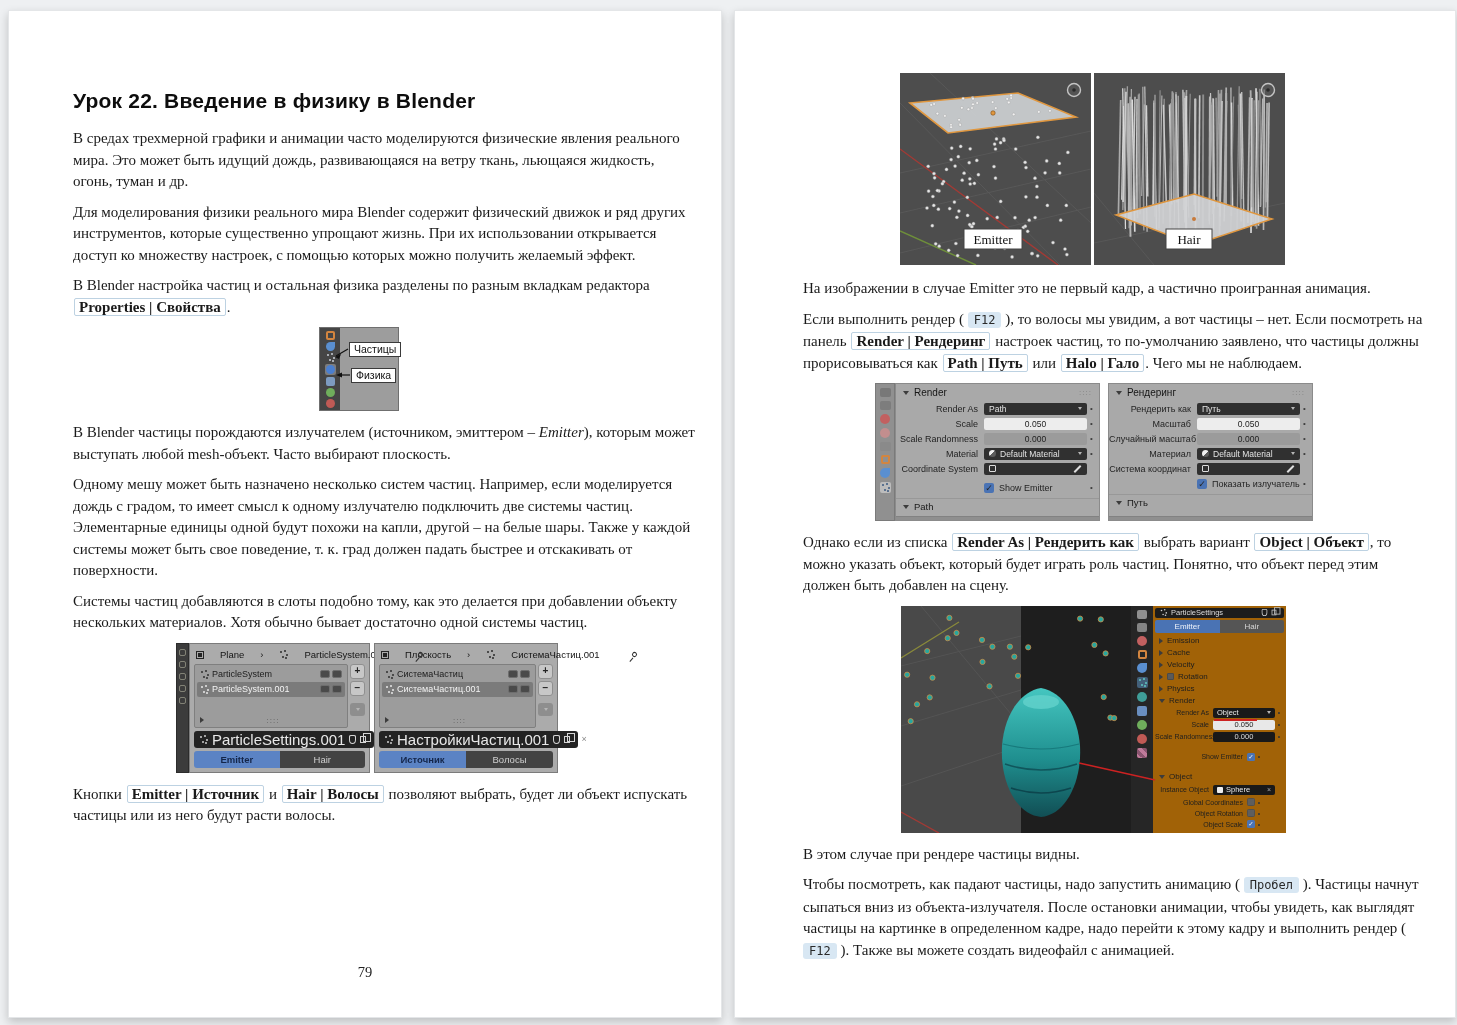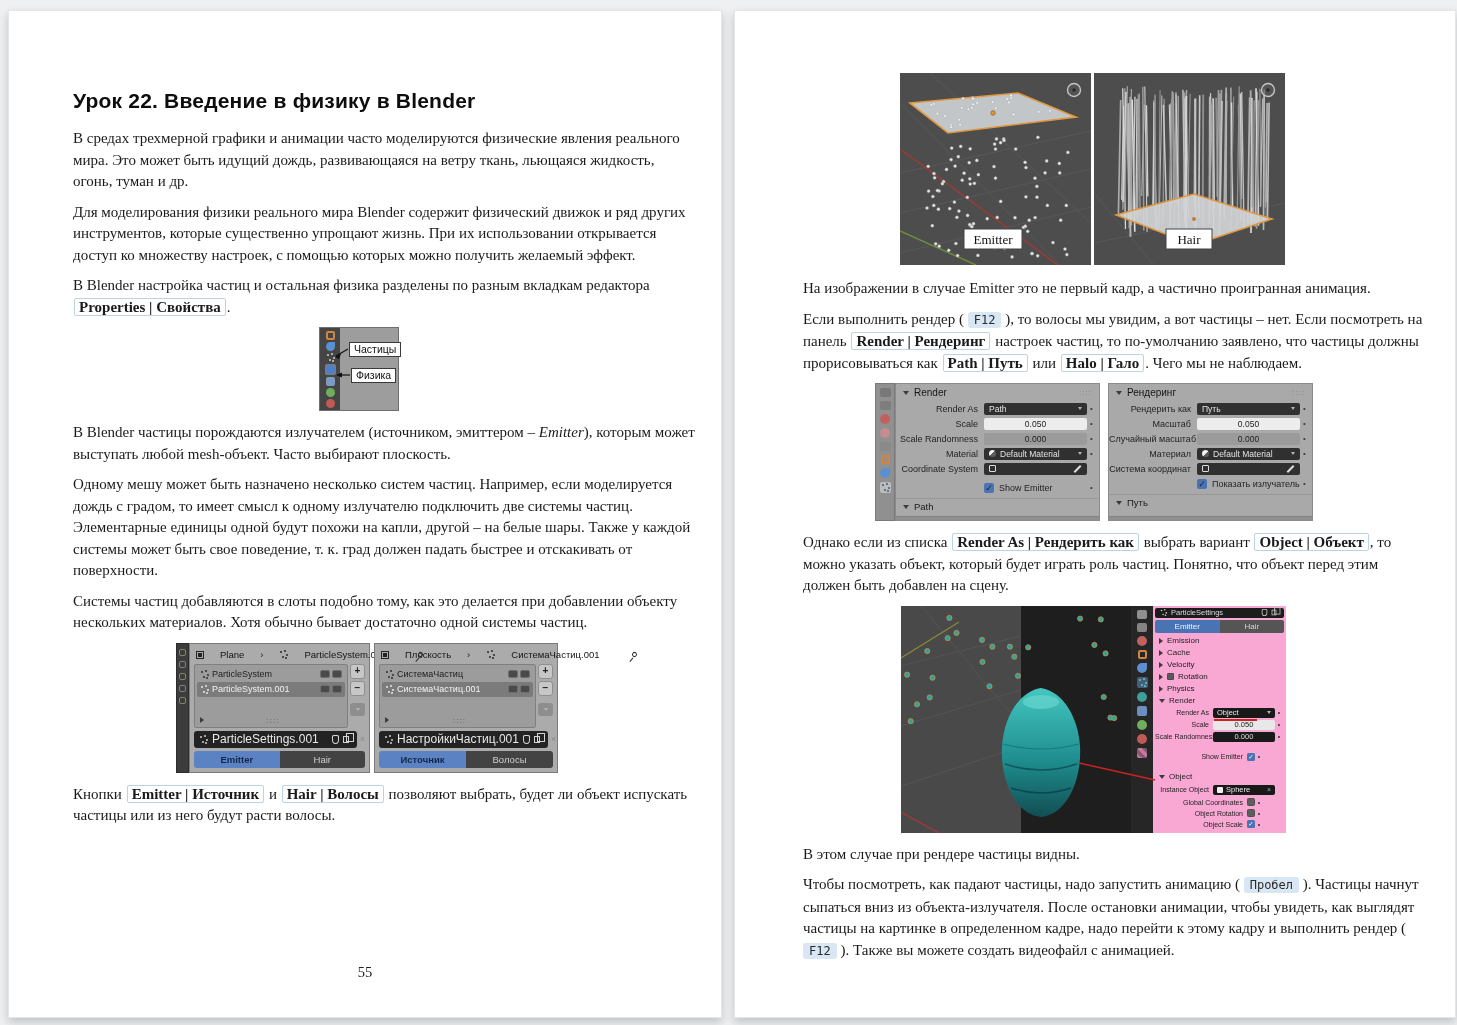--- a/index.html
+++ b/index.html
@@ -61,21 +61,21 @@
 .pp-list{flex:1;background:#9c9c9c;border:1px solid #7f7f7f;border-radius:2px;height:64px;position:relative;padding:2px}
 .pp-row{display:flex;align-items:center;gap:3px;height:15px;font-size:9px;color:#1c1c1c;padding:0 3px;border-radius:2px}
 .pp-row.sel{background:#7b7b7b;color:#f3f3f3}
 .pp-row .mi2{margin-left:auto;display:flex;gap:2px}
 .pp-listfoot{position:absolute;bottom:2px;left:5px;right:5px;display:flex;align-items:center;font-size:8px;color:#5a5a5a}
 .pp-listfoot .mid{flex:1;text-align:center}
 .pp-side{width:17px;display:flex;flex-direction:column;align-items:center;gap:2px;padding-left:2px}
 .pp-b{width:15px;height:15px;background:#c7c7c7;border:1px solid #8f8f8f;border-radius:3px;font:bold 10px/12px "Liberation Sans",sans-serif;text-align:center;color:#222}
 .pp-bv{width:15px;height:13px;background:#8e8e8e;border-radius:3px;margin-top:5px;display:flex;align-items:center;justify-content:center}
 .pp-namewrap{display:flex;align-items:center;gap:3px;margin-top:3px}
-.pp-name{flex:1;display:flex;align-items:center;height:17px;background:#232323;border-radius:3px;padding:0 5px;gap:4px;color:#e8e8e8;font-size:12px}
+.pp-name{flex:1;display:flex;align-items:center;height:17px;background:#232323;border-radius:3px;padding:0 5px;gap:4px;color:#e8e8e8;font-size:15px}
 .pp-name .nm{flex:1;white-space:nowrap;overflow:hidden}
 .pp-x{color:#8a8a8a;font-size:9px}
 .pp-tabs{display:flex;margin-top:3px;height:17px;border-radius:3px;overflow:hidden}
 .pp-tab{flex:1;font-size:9.5px;display:flex;align-items:center;justify-content:center}
 .pp-tab.on{background:#5b83c4;color:#14264a;font-weight:bold}
 .pp-tab.off{background:#434343;color:#cfcfcf}
 
 
 .figC{display:flex;gap:3px;margin:0 0 13px 97px}
 
@@ -96,21 +96,21 @@
 .w-mid{flex:1;height:12px;background:#9b9b9b;border-radius:2px;color:#1e1e1e;font-size:8.5px;display:flex;align-items:center;justify-content:center}
 .rp-check{display:flex;align-items:center;gap:5px;flex:1}
 .rp-check span{font-size:9px;color:#242424}
 .rp-sub{height:16px;display:flex;align-items:center;gap:5px;padding:0 7px;font-size:9.5px;color:#1a1a1a;border-top:1px solid #989898;margin-top:3px}
 .rp-endbar{position:absolute;bottom:0;left:0;right:0;height:4px;background:#8f8f8f;border-top:1px solid #828282}
 
 
 .figE{position:relative;width:385px;height:227px;margin:3px 0 11px 98px;font-family:"Liberation Sans",sans-serif}
 .figE-strip{position:absolute;left:230px;top:0;width:22px;height:227px;background:#262626;display:flex;flex-direction:column;align-items:center;padding-top:4px;gap:4px}
 .figE-strip .sel{background:#43607a;border-radius:2px;padding:1px}
-.figE-panel{position:absolute;left:252px;top:0;width:133px;height:227px;background:#f9a8d4;padding:2px 2px 0}
+.figE-panel{position:absolute;left:252px;top:0;width:133px;height:227px;background:#a16207;padding:2px 2px 0}
 .fe-field{height:10px;background:#1c1c1c;border-radius:2px;display:flex;align-items:center;padding:0 4px;color:#ddd;font-size:7.5px;gap:3px}
 .fe-field .nm{flex:1;white-space:nowrap;overflow:hidden}
 .fe-tabs{display:flex;height:13px;margin:2px 0;border-radius:2px;overflow:hidden}
 .fe-tab{flex:1;font-size:8px;display:flex;align-items:center;justify-content:center}
 .fe-tab.on{background:#4a73b4;color:#eef2fa}
 .fe-tab.off{background:#555;color:#d5d5d5}
 .fe-sec{height:12px;display:flex;align-items:center;gap:4px;color:#1e1e1e;font-size:8px;padding-left:4px}
 .fe-cbsm{width:7px;height:7px;background:#5a5a5a;border:1px solid #4a4a4a;border-radius:1px;flex:none}
 .fe-row{height:12px;display:flex;align-items:center;padding-right:1px}
 .fe-lab{width:58px;text-align:right;font-size:7px;color:#1f1f1f;padding-right:4px;white-space:nowrap}
@@ -277,21 +277,21 @@
         </div>
         <div class="pp-tabs">
           <div class="pp-tab on">Источник</div>
           <div class="pp-tab off">Волосы</div>
         </div>
       </div>
     </div>
 
     <p class="body"><span class="run-plain">Кнопки </span><span class="run-box">Emitter | Источник</span><span class="run-plain"> и </span><span class="run-box">Hair | Волосы</span><span class="run-plain"> позволяют выбрать, будет ли объект испускать частицы или из него будут расти волосы.</span></p>
   </div>
-  <div class="pagenum">55</div>
+  <div class="pagenum">79</div>
 </div>
 
 <div class="page page-r">
   <div class="content">
 
     <div class="figC">
       <svg width="191" height="192">
         <rect width="191" height="192" fill="#4d4d4d"></rect>
         <g stroke="#585858" stroke-width="1">
           <line x1="0" y1="100" x2="191" y2="58"></line>

